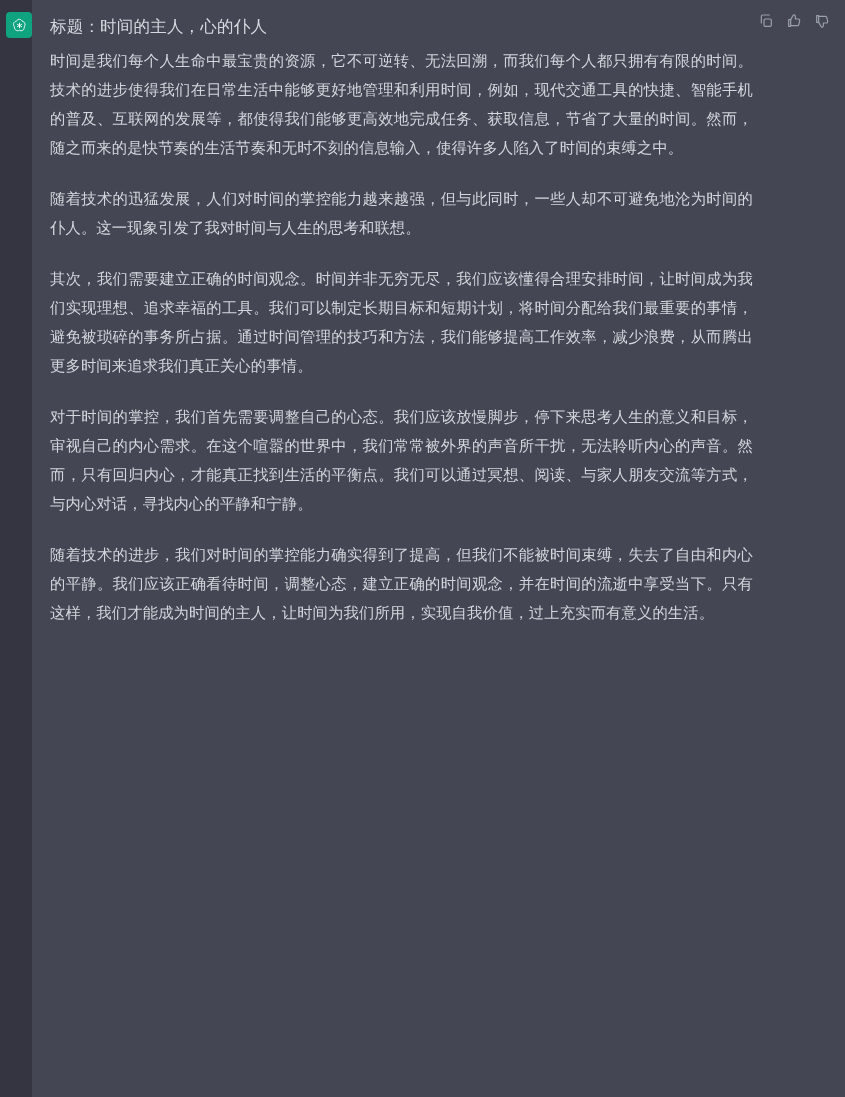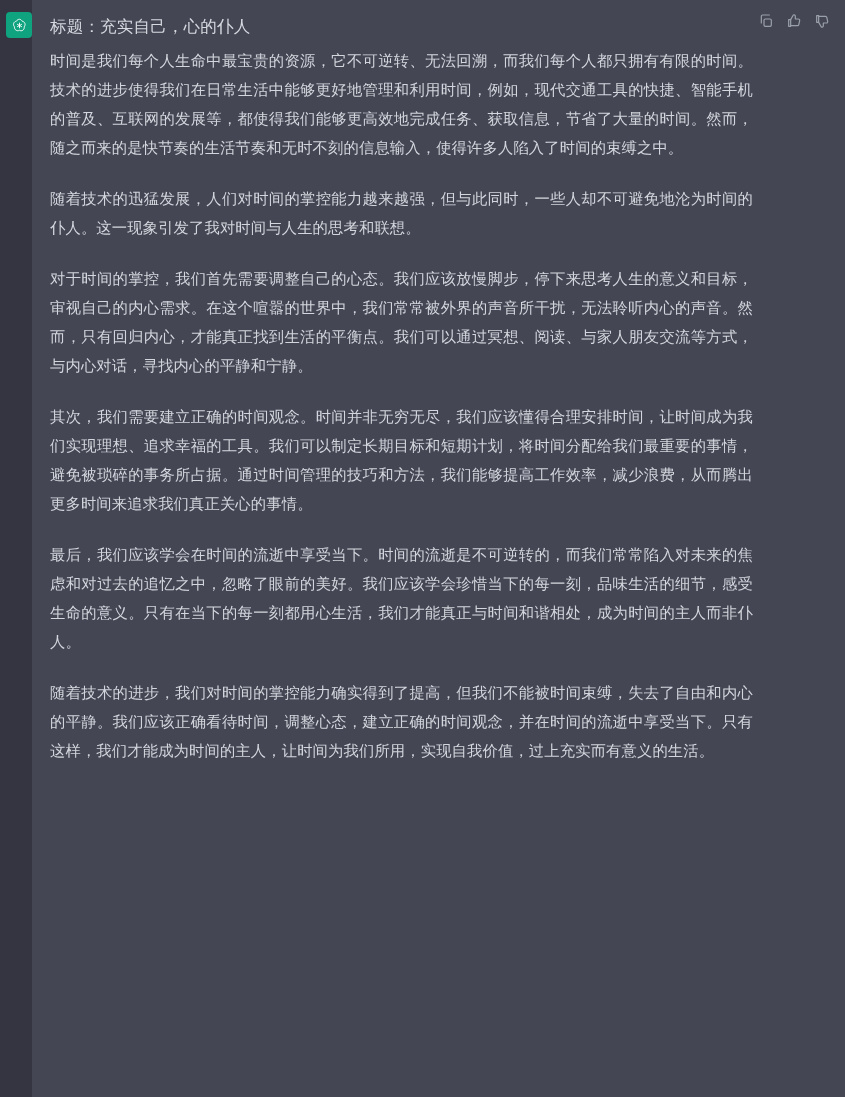--- a/index.html
+++ b/index.html
@@ -103,21 +103,21 @@
           <path d="M12 3.2c-1.9 0-3.5 1.1-4.3 2.7-1.8.2-3.3 1.4-3.9 3.1-.6 1.8-.1 3.7 1.2 4.9-.3 1.8.4 3.6 1.9 4.6 1.5 1.1 3.4 1.1 4.9.2 1.5 1 3.5 1 5-.1 1.5-1.1 2.2-2.9 1.8-4.7 1.2-1.3 1.6-3.2 1-4.9-.7-1.7-2.2-2.9-4-3.1C14.8 4.3 13.5 3.2 12 3.2z"></path>
           <path d="M12 8.1v7.8M8.6 10.1l3.4 2 3.4-2M8.6 13.9l3.4-2 3.4 2"></path>
         </svg>
       </span>
     </div>
   </div>
 
   <div class="content">
 
     <div class="title-row">
-      <div class="title">标题：充实自己，心的仆人</div>
+      <div class="title">标题：时间的主人，心的仆人</div>
     </div>
 
     <div class="actions">
       <div class="action-icon">
         <svg width="16" height="16" viewBox="0 0 24 24" fill="none" stroke="currentColor" stroke-width="1.8" stroke-linecap="round" stroke-linejoin="round">
           <rect x="9" y="9" width="11" height="11" rx="2"></rect>
           <path d="M5 15V5a2 2 0 0 1 2-2h10"></path>
         </svg>
       </div>
       <div class="action-icon">
@@ -130,20 +130,19 @@
         <svg width="16" height="16" viewBox="0 0 24 24" fill="none" stroke="currentColor" stroke-width="1.8" stroke-linecap="round" stroke-linejoin="round">
           <path d="M7 14V4H4v10h3z"></path>
           <path d="M7 14l4 7a2 2 0 0 0 3-1.8V15h4.5a2 2 0 0 0 2-2.4l-1.3-6A2 2 0 0 0 17.2 5H7"></path>
         </svg>
       </div>
     </div>
 
     <div class="body-text">
       <p class="para">时间是我们每个人生命中最宝贵的资源，它不可逆转、无法回溯，而我们每个人都只拥有有限的时间。技术的进步使得我们在日常生活中能够更好地管理和利用时间，例如，现代交通工具的快捷、智能手机的普及、互联网的发展等，都使得我们能够更高效地完成任务、获取信息，节省了大量的时间。然而，随之而来的是快节奏的生活节奏和无时不刻的信息输入，使得许多人陷入了时间的束缚之中。</p>
       <p class="para">随着技术的迅猛发展，人们对时间的掌控能力越来越强，但与此同时，一些人却不可避免地沦为时间的仆人。这一现象引发了我对时间与人生的思考和联想。</p>
+      <p class="para">其次，我们需要建立正确的时间观念。时间并非无穷无尽，我们应该懂得合理安排时间，让时间成为我们实现理想、追求幸福的工具。我们可以制定长期目标和短期计划，将时间分配给我们最重要的事情，避免被琐碎的事务所占据。通过时间管理的技巧和方法，我们能够提高工作效率，减少浪费，从而腾出更多时间来追求我们真正关心的事情。</p>
       <p class="para">对于时间的掌控，我们首先需要调整自己的心态。我们应该放慢脚步，停下来思考人生的意义和目标，审视自己的内心需求。在这个喧嚣的世界中，我们常常被外界的声音所干扰，无法聆听内心的声音。然而，只有回归内心，才能真正找到生活的平衡点。我们可以通过冥想、阅读、与家人朋友交流等方式，与内心对话，寻找内心的平静和宁静。</p>
-      <p class="para">其次，我们需要建立正确的时间观念。时间并非无穷无尽，我们应该懂得合理安排时间，让时间成为我们实现理想、追求幸福的工具。我们可以制定长期目标和短期计划，将时间分配给我们最重要的事情，避免被琐碎的事务所占据。通过时间管理的技巧和方法，我们能够提高工作效率，减少浪费，从而腾出更多时间来追求我们真正关心的事情。</p>
-      <p class="para">最后，我们应该学会在时间的流逝中享受当下。时间的流逝是不可逆转的，而我们常常陷入对未来的焦虑和对过去的追忆之中，忽略了眼前的美好。我们应该学会珍惜当下的每一刻，品味生活的细节，感受生命的意义。只有在当下的每一刻都用心生活，我们才能真正与时间和谐相处，成为时间的主人而非仆人。</p>
       <p class="para">随着技术的进步，我们对时间的掌控能力确实得到了提高，但我们不能被时间束缚，失去了自由和内心的平静。我们应该正确看待时间，调整心态，建立正确的时间观念，并在时间的流逝中享受当下。只有这样，我们才能成为时间的主人，让时间为我们所用，实现自我价值，过上充实而有意义的生活。</p>
     </div>
 
   </div>
 </div>
 
 </body></html>

